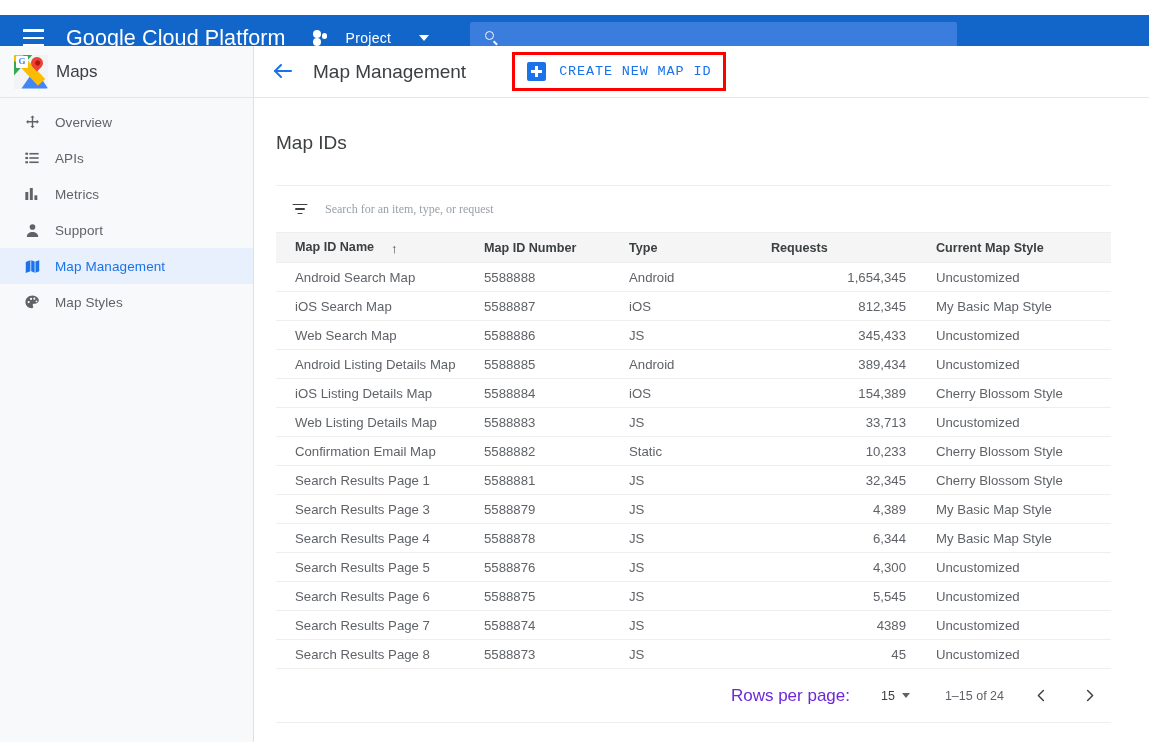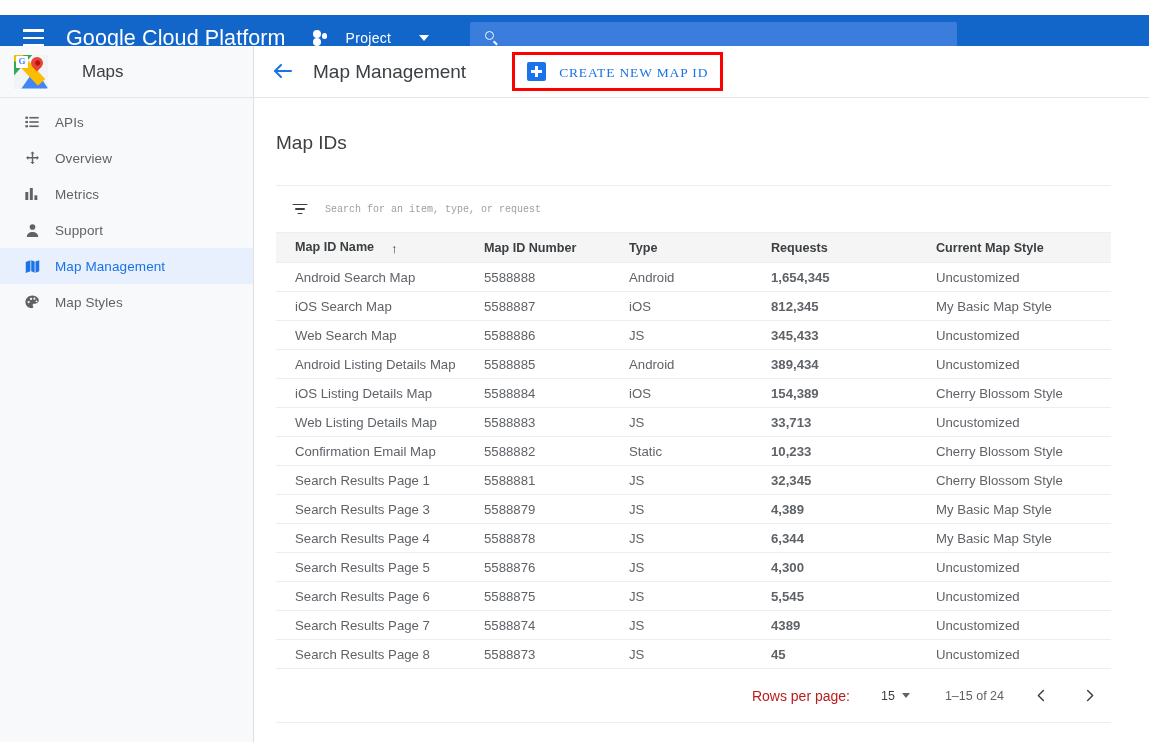--- a/index.html
+++ b/index.html
@@ -147,21 +147,21 @@
     flex: 0 0 auto;
   }
   .maps-logo .sea { position: absolute; inset: 0; background: #f1f3f4; }
   .maps-logo .land { position: absolute; left: 0; top: 0; width: 100%; height: 100%; background: #34a853; clip-path: polygon(0 0, 55% 0, 0 62%); }
   .maps-logo .land2 { position: absolute; left: 0; top: 0; width: 100%; height: 100%; background: #4285f4; clip-path: polygon(22% 100%, 62% 42%, 100% 100%); }
   .maps-logo .road { position: absolute; left: -6%; top: 10%; width: 112%; height: 10px; background: #fbbc04; transform: rotate(47deg); transform-origin: 30% 50%; }
   .maps-logo .gbox { position: absolute; left: 2px; top: 1px; width: 12px; height: 12px; background: #ffffff; border-radius: 1px; display:flex; align-items:center; justify-content:center; font-size: 9px; color: #4285f4; font-weight: 700; line-height: 1; font-family: "Liberation Serif", serif; }
   .maps-logo .pin { position: absolute; right: 5px; top: 2px; width: 12px; height: 12px; background: #ea4335; border-radius: 50% 50% 50% 0; transform: rotate(-45deg); }
   .maps-logo .pin::after { content: ""; position: absolute; left: 3.5px; top: 3.5px; width: 5px; height: 5px; background: #b31412; border-radius: 50%; }
   .sidebar-title {
-    margin-left: 34px;
+    margin-left: 8px;
     font-size: 17px;
     color: #3c4043;
     font-weight: 400;
   }
   .nav-list { padding-top: 6px; }
   .nav-item {
     height: 36px;
     display: flex;
     align-items: center;
     padding-left: 21px;
@@ -214,26 +214,26 @@
   .create-btn-wrap {
     margin-left: 46px;
     border: 3px solid #ff0000;
     padding: 4px 6px;
     background: #ffffff;
     display: flex;
     align-items: center;
   }
   .create-btn {
     display: flex;
-    align-items: flex-end;
+    align-items: center;
     cursor: pointer;
     padding: 3px 6px;
     background: transparent;
     border: none;
-    font-family: Liberation Serif, serif;
+    font-family: Liberation Mono, monospace;
   }
   .plus-box {
     width: 19px; height: 19px;
     background: #1a73e8;
     border-radius: 2px;
     position: relative;
     flex: 0 0 auto;
   }
   .plus-box::before, .plus-box::after {
     content: "";
@@ -286,23 +286,23 @@
   }
   .filter-icon i.f1 { width: 15px; top: 4px; }
   .filter-icon i.f2 { width: 10px; top: 8.5px; }
   .filter-icon i.f3 { width: 5px;  top: 13px; }
   .filter-input {
     flex: 1;
     margin-left: 16px;
     border: none;
     outline: none;
     background: transparent;
-    font-size: 10px;
-    color: #3c4043;
-    font-family: Liberation Mono, monospace;
+    font-size: 12px;
+    color: #3c4043;
+    font-family: Liberation Serif, serif;
   }
   .filter-input::placeholder { color: #9aa0a6; }
 
   table.maps-table {
     width: 835px;
     border-collapse: collapse;
     table-layout: fixed;
   }
   table.maps-table thead th {
     background: #f5f5f5;
@@ -322,43 +322,43 @@
     color: #5f6368;
     padding: 0;
     vertical-align: middle;
     border-bottom: 1px solid #eeeeee;
     white-space: nowrap;
     overflow: hidden;
   }
   .col-name   { width: 208px; padding-left: 19px !important; }
   .col-number { width: 145px; }
   .col-type   { width: 142px; }
-  .col-req    { width: 155px; text-align: left; padding-right: 20px !important; font-weight: bold; }
+  .col-req    { width: 155px; text-align: right; padding-right: 20px !important; }
   .col-style  { width: 185px; padding-left: 10px !important; }
   .sort-arrow {
     display: inline-block;
     margin-left: 17px;
     font-size: 13px;
     line-height: 1;
     color: #3c4043;
     vertical-align: middle;
   }
 
   .pagination {
     height: 54px;
     display: flex;
     align-items: center;
     justify-content: flex-end;
     border-bottom: 1px solid #eceff1;
     width: 835px;
     padding-right: 11px;
   }
   .rpp-label {
-    font-size: 14px;
-    color: #b91c1c;
+    font-size: 17px;
+    color: #6d28d9;
   }
   .rpp-select {
     margin-left: 31px;
     font-size: 12.5px;
     color: #3c4043;
     display: flex;
     align-items: center;
     cursor: pointer;
   }
   .rpp-caret {
@@ -421,39 +421,39 @@
       <span class="road"></span>
       <span class="gbox">G</span>
       <span class="pin"></span>
     </span>
     <span class="sidebar-title">Maps</span>
   </div>
   <div class="nav-list">
 
     <div class="nav-item">
       <span class="nav-icon">
+        <svg width="17" height="17" viewBox="0 0 24 24" fill="#5f6368">
+          <path d="M12 2l3 3h-2v5h5V8l3 3-3 3v-2h-5v5h2l-3 3-3-3h2v-5H6v2l-3-3 3-3v2h5V5H9l3-3z"></path>
+        </svg>
+      </span>
+      <span class="nav-label">Overview</span>
+    </div>
+
+    <div class="nav-item">
+      <span class="nav-icon">
         <svg width="16" height="16" viewBox="0 0 24 24" fill="#5f6368">
           <rect x="2" y="4" width="4" height="3.2"></rect>
             <rect x="8" y="4.4" width="14" height="2.4"></rect>
           <rect x="2" y="10.4" width="4" height="3.2"></rect>
             <rect x="8" y="10.8" width="14" height="2.4"></rect>
           <rect x="2" y="16.8" width="4" height="3.2"></rect>
             <rect x="8" y="17.2" width="14" height="2.4"></rect>
         </svg>
       </span>
       <span class="nav-label">APIs</span>
-    </div>
-
-    <div class="nav-item">
-      <span class="nav-icon">
-        <svg width="17" height="17" viewBox="0 0 24 24" fill="#5f6368">
-          <path d="M12 2l3 3h-2v5h5V8l3 3-3 3v-2h-5v5h2l-3 3-3-3h2v-5H6v2l-3-3 3-3v2h5V5H9l3-3z"></path>
-        </svg>
-      </span>
-      <span class="nav-label">Overview</span>
     </div>
 
     <div class="nav-item">
       <span class="nav-icon">
         <svg width="16" height="16" viewBox="0 0 24 24" fill="#5f6368">
           <rect x="2" y="9" width="4.4" height="12"></rect>
           <rect x="8.8" y="3" width="4.4" height="18"></rect>
           <rect x="15.6" y="14" width="4.4" height="7"></rect>
         </svg>
       </span>

